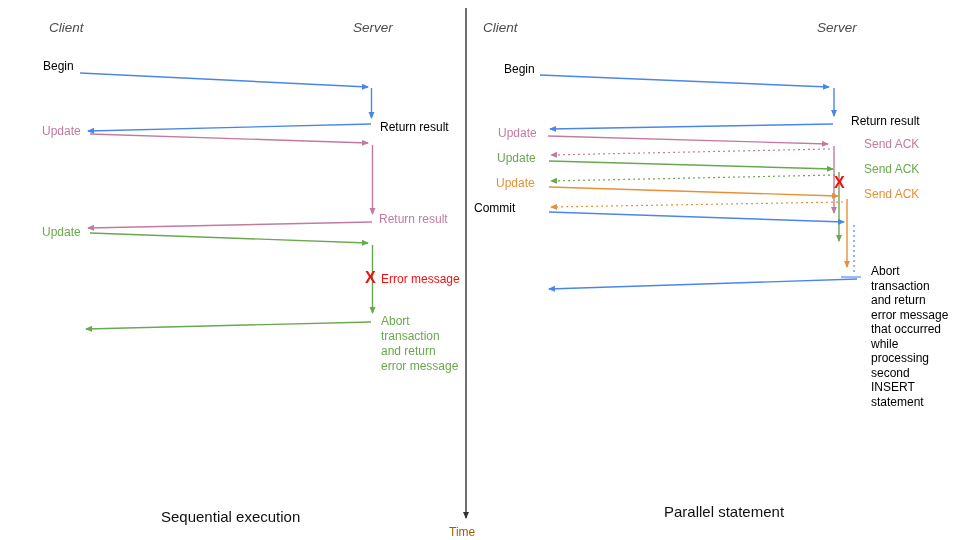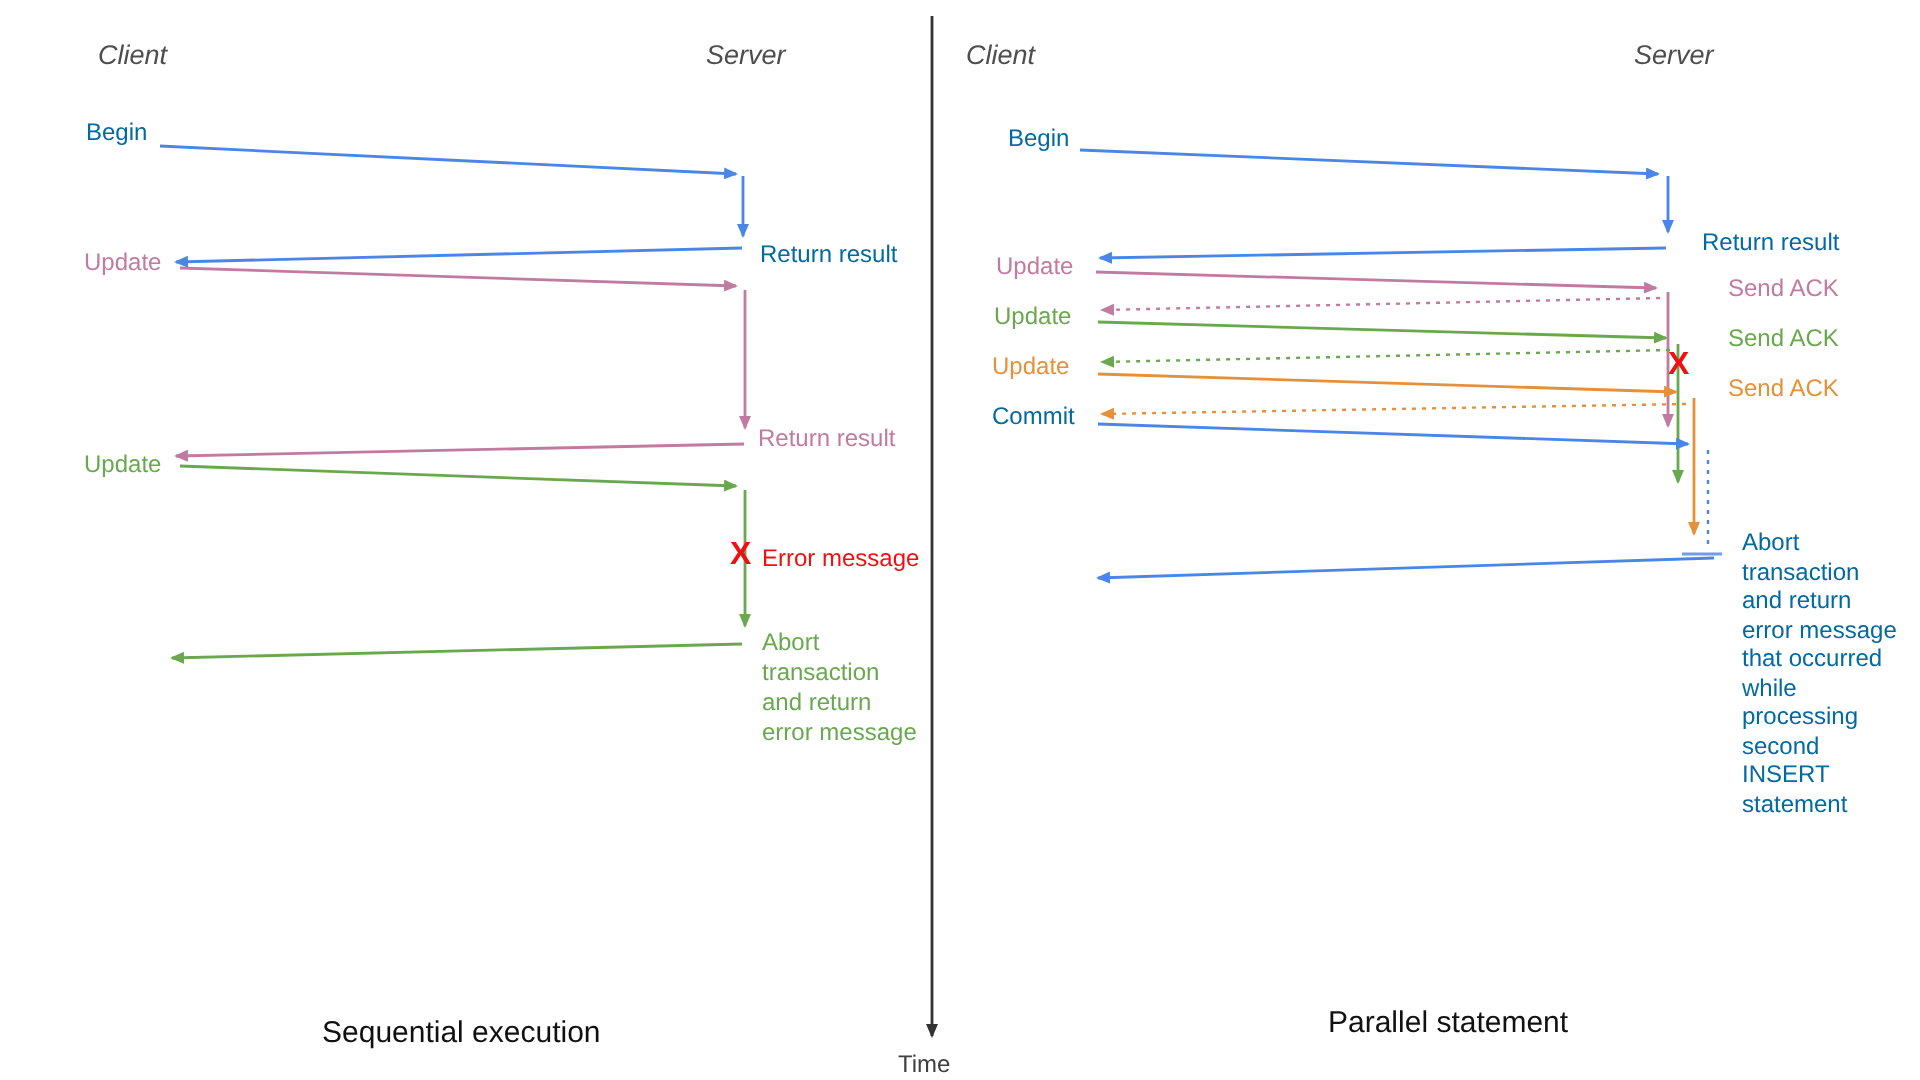--- a/index.html
+++ b/index.html
@@ -2,30 +2,30 @@
 <html><head>
 <meta charset="utf-8">
 <style>
   html,body{margin:0;padding:0;background:#fff;}
   #stage{
     position:relative;width:960px;height:540px;background:#ffffff;overflow:hidden;
     font-family:"Liberation Sans","DejaVu Sans",sans-serif;
   }
   .lbl{position:absolute;font-size:12px;line-height:14px;white-space:nowrap;}
   .hdr{font-style:italic;font-size:13.5px;color:#4d4d4d;}
-  .blue{color:#0369a1;}
+  .blue{color:#000000;}
   .pink{color:#c27ba0;}
   .green{color:#6aa84f;}
   .orange{color:#e69138;}
   .red{color:#ee1111;}
   .xmark{font-weight:bold;font-size:16px;line-height:16px;color:#ee1111;}
   .multiline{white-space:pre-line;line-height:15px;}
   .multiline.tight{line-height:14.5px;}
   .caption{font-size:15px;color:#111111;}
-  .timelbl{font-size:12px;color:#404040;}
+  .timelbl{font-size:12px;color:#a16207;}
   svg{position:absolute;left:0;top:0;}
 </style>
 </head>
 <body>
 
 <div id="stage">
 
   <svg width="960" height="540" viewBox="0 0 960 540">
     <defs>
       <marker id="ah-blue" markerWidth="8" markerHeight="8" refX="6" refY="3" orient="auto" markerUnits="userSpaceOnUse">
@@ -99,21 +99,21 @@
   <div class="lbl hdr" style="left:483px;top:21px;">Client</div>
   <div class="lbl hdr" style="left:817px;top:21px;">Server</div>
   <div class="lbl blue" style="left:504px;top:62px;">Begin</div>
   <div class="lbl blue" style="left:851px;top:114px;">Return result</div>
   <div class="lbl pink" style="left:498px;top:126px;">Update</div>
   <div class="lbl pink" style="left:864px;top:137px;">Send ACK</div>
   <div class="lbl green" style="left:497px;top:151px;">Update</div>
   <div class="lbl green" style="left:864px;top:162px;">Send ACK</div>
   <div class="lbl orange" style="left:496px;top:176px;">Update</div>
   <div class="lbl orange" style="left:864px;top:187px;">Send ACK</div>
-  <div class="lbl blue" style="left:496px;top:201px;">Commit</div>
+  <div class="lbl blue" style="left:474px;top:201px;">Commit</div>
   <div class="lbl xmark" style="left:834px;top:175px;">X</div>
   <div class="lbl blue multiline tight" style="left:871px;top:264px;">Abort
 transaction
 and return
 error message
 that occurred
 while
 processing
 second
 INSERT

